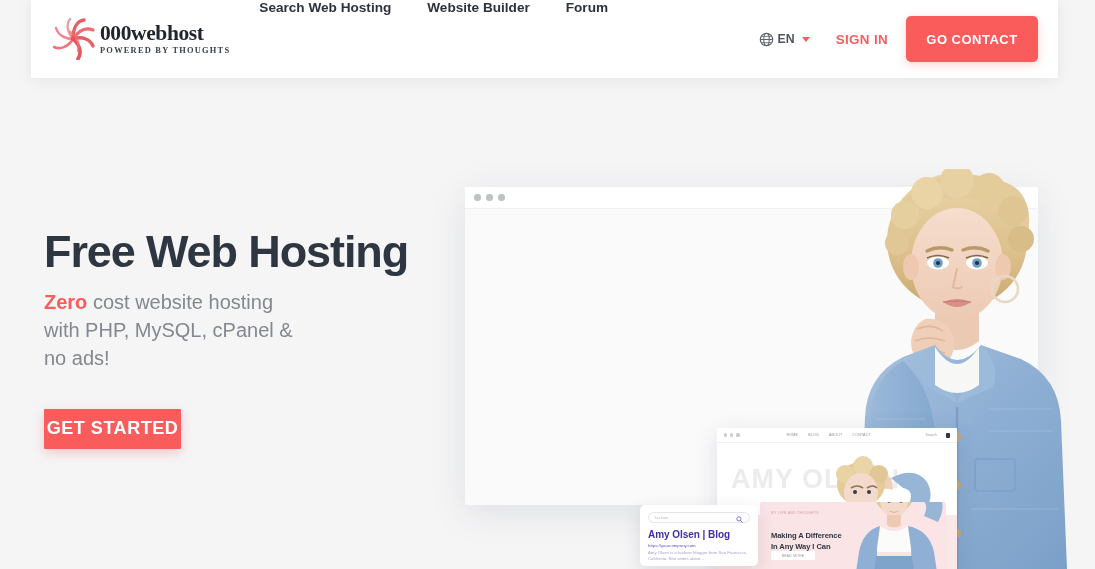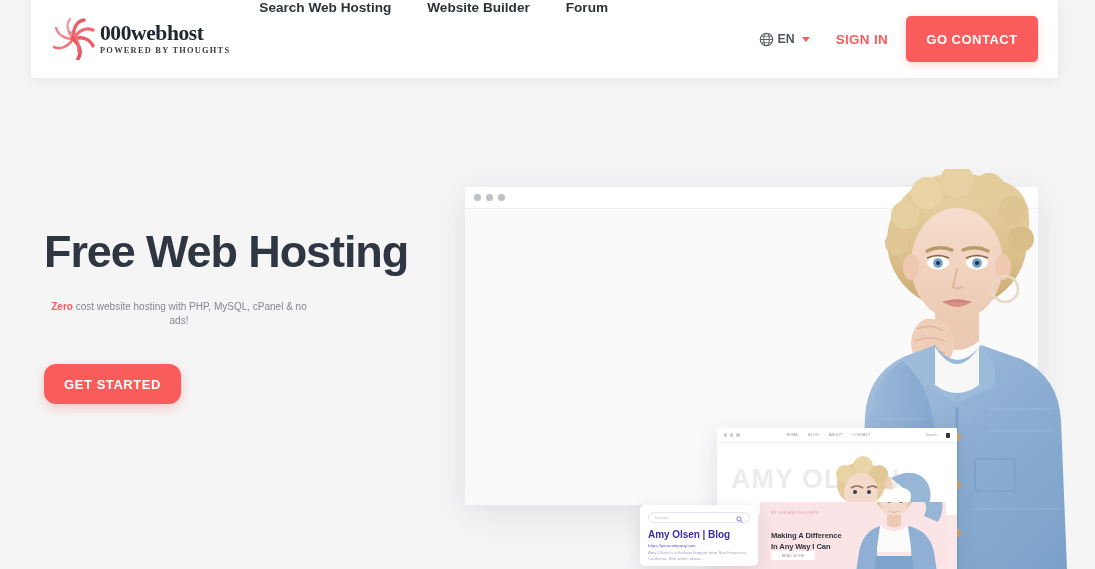--- a/index.html
+++ b/index.html
@@ -75,28 +75,28 @@
     box-shadow: 0 3px 10px rgba(250,92,92,0.26);
   }
 
   
   .hero-left { position: absolute; left: 44px; top: 228px; width: 400px; z-index: 10; }
   .hero-title {
     font-size: 45px; font-weight: 700; color: #2e3641;
     letter-spacing: -1.1px; line-height: 1.06;
   }
   .hero-sub {
-    margin-top: 24px; font-size: 10px; color: #83888f;
-    line-height: 1.42; max-width: 270px; text-align: center;
+    margin-top: 12px; font-size: 20px; color: #83888f;
+    line-height: 1.42; max-width: 270px;
   }
   .hero-sub .accent { color: #fa5c5c; font-weight: 700; }
   .btn-started {
     margin-top: 36px; background: #fa5c5c; color: #ffffff;
-    font-size: 13px; font-weight: 700; letter-spacing: 0.55px;
-    border: none; border-radius: 12px;
+    font-size: 18px; font-weight: 700; letter-spacing: 0.55px;
+    border: none; border-radius: 1px;
     width: 137px; height: 40px; cursor: pointer;
     font-family: "Liberation Sans", sans-serif;
     box-shadow: 0 4px 12px rgba(250,92,92,0.3);
   }
 
   
   .mock-zone { position: absolute; left: 455px; top: 150px; width: 640px; height: 419px; z-index: 5; }
 
   
   .browser-main {

